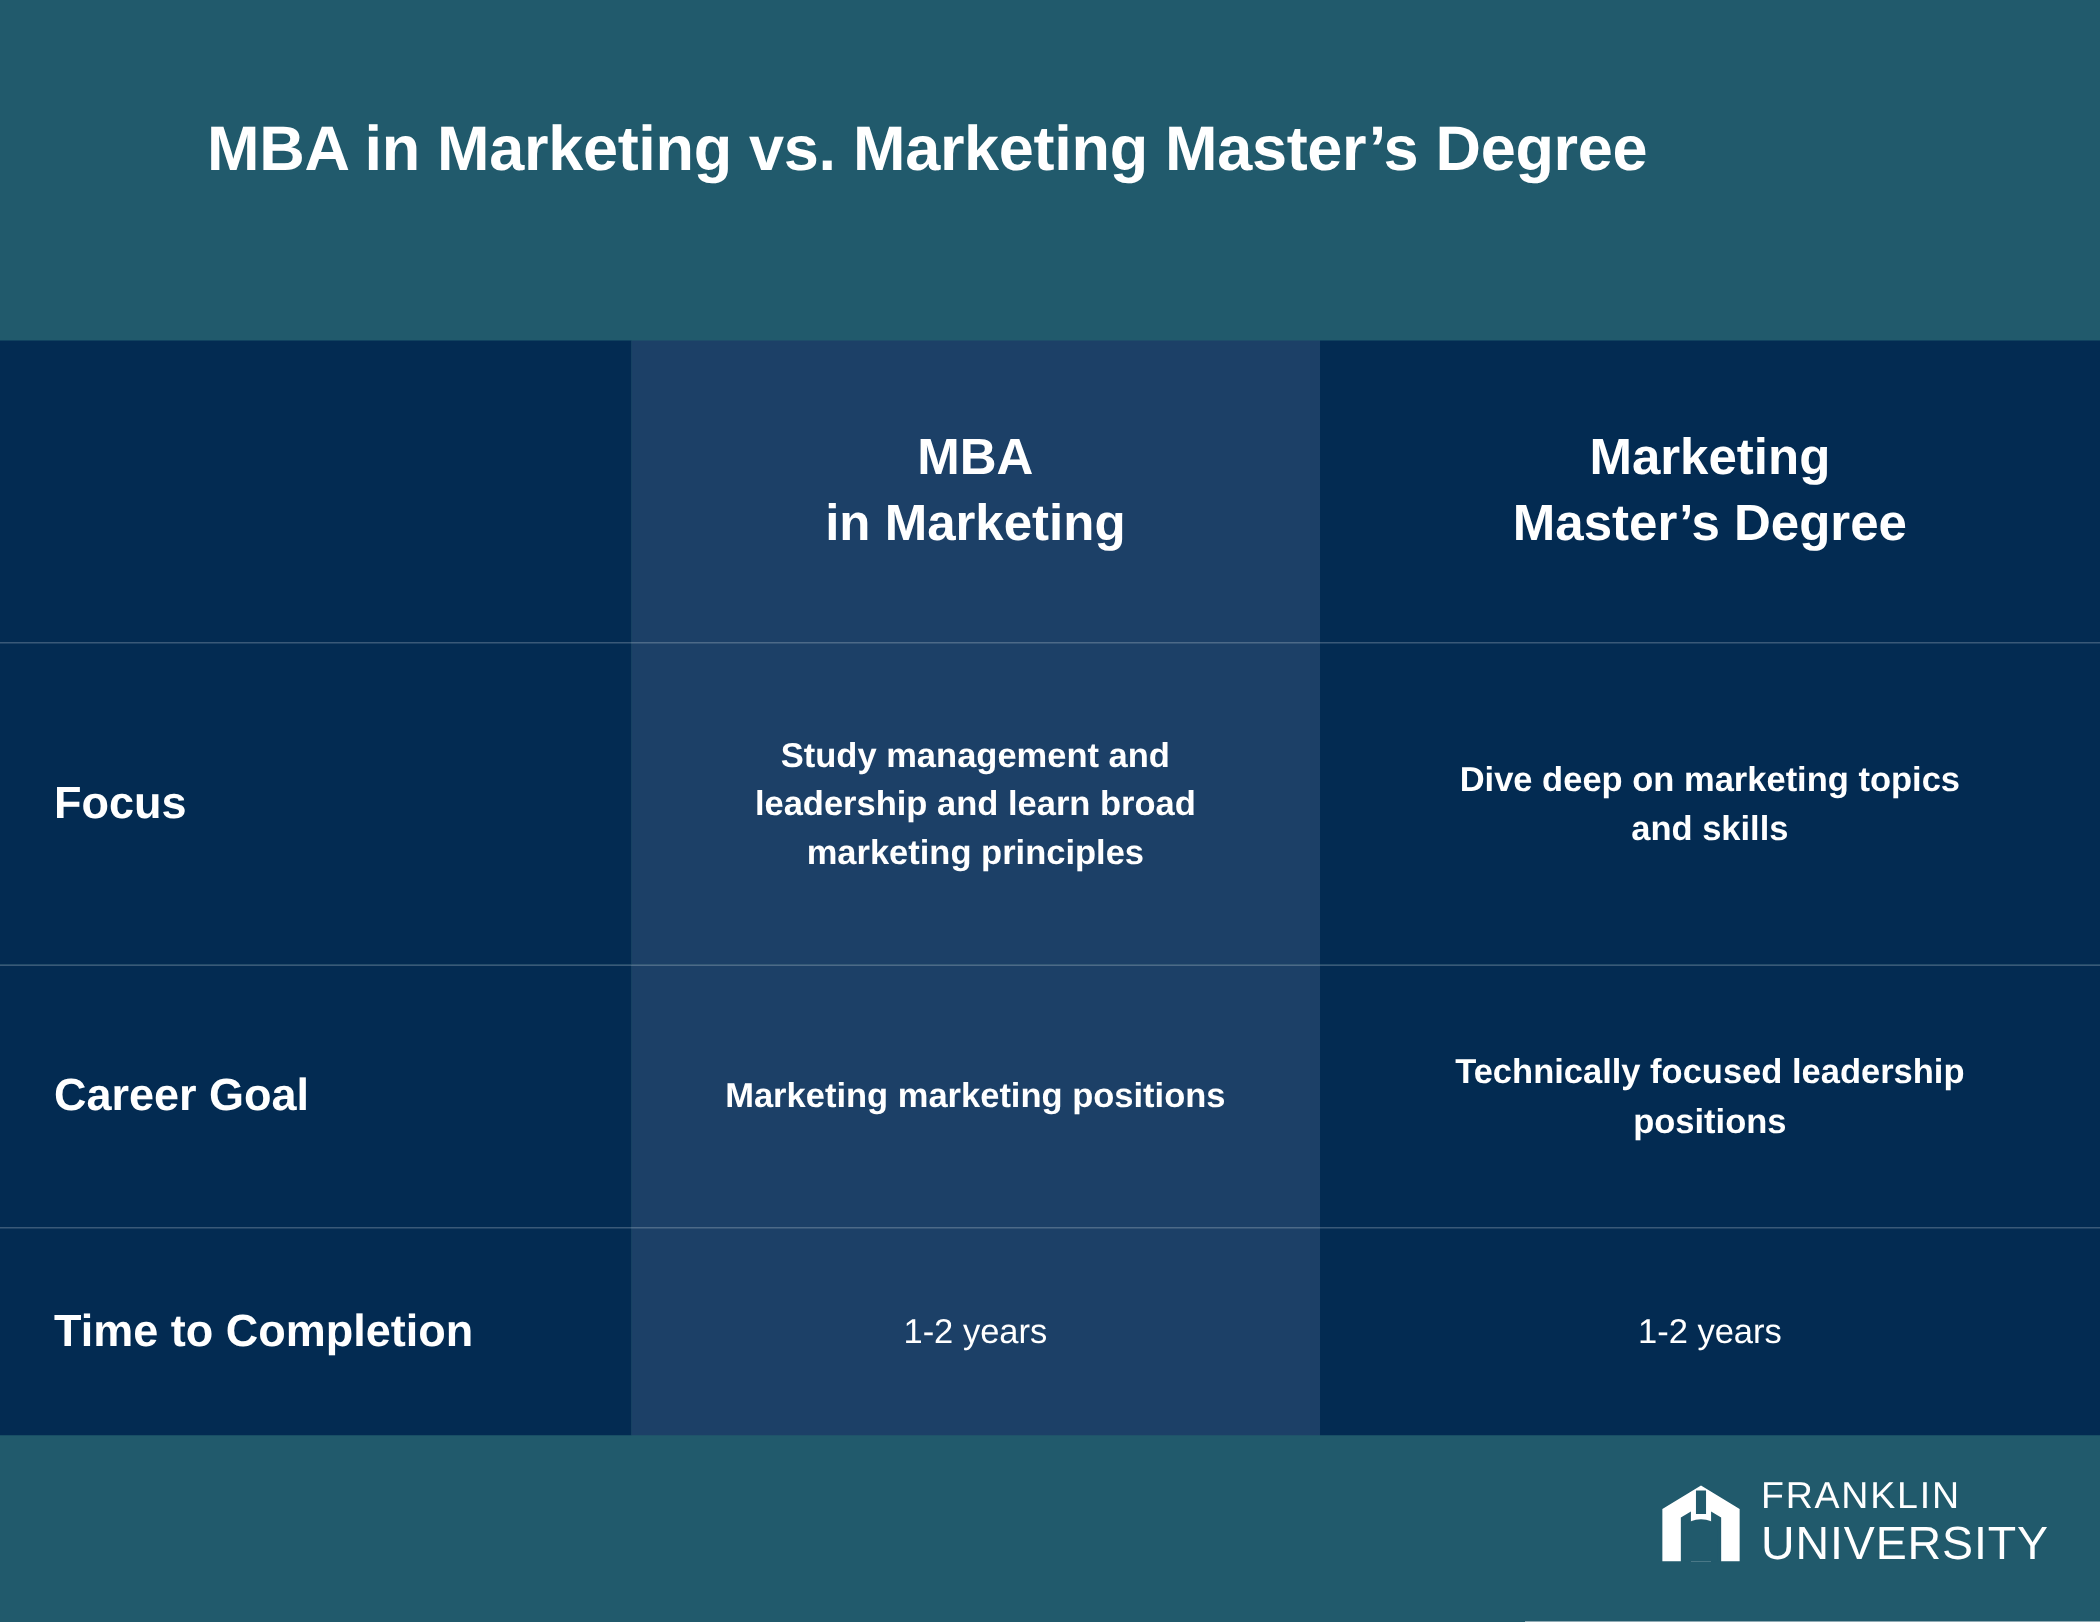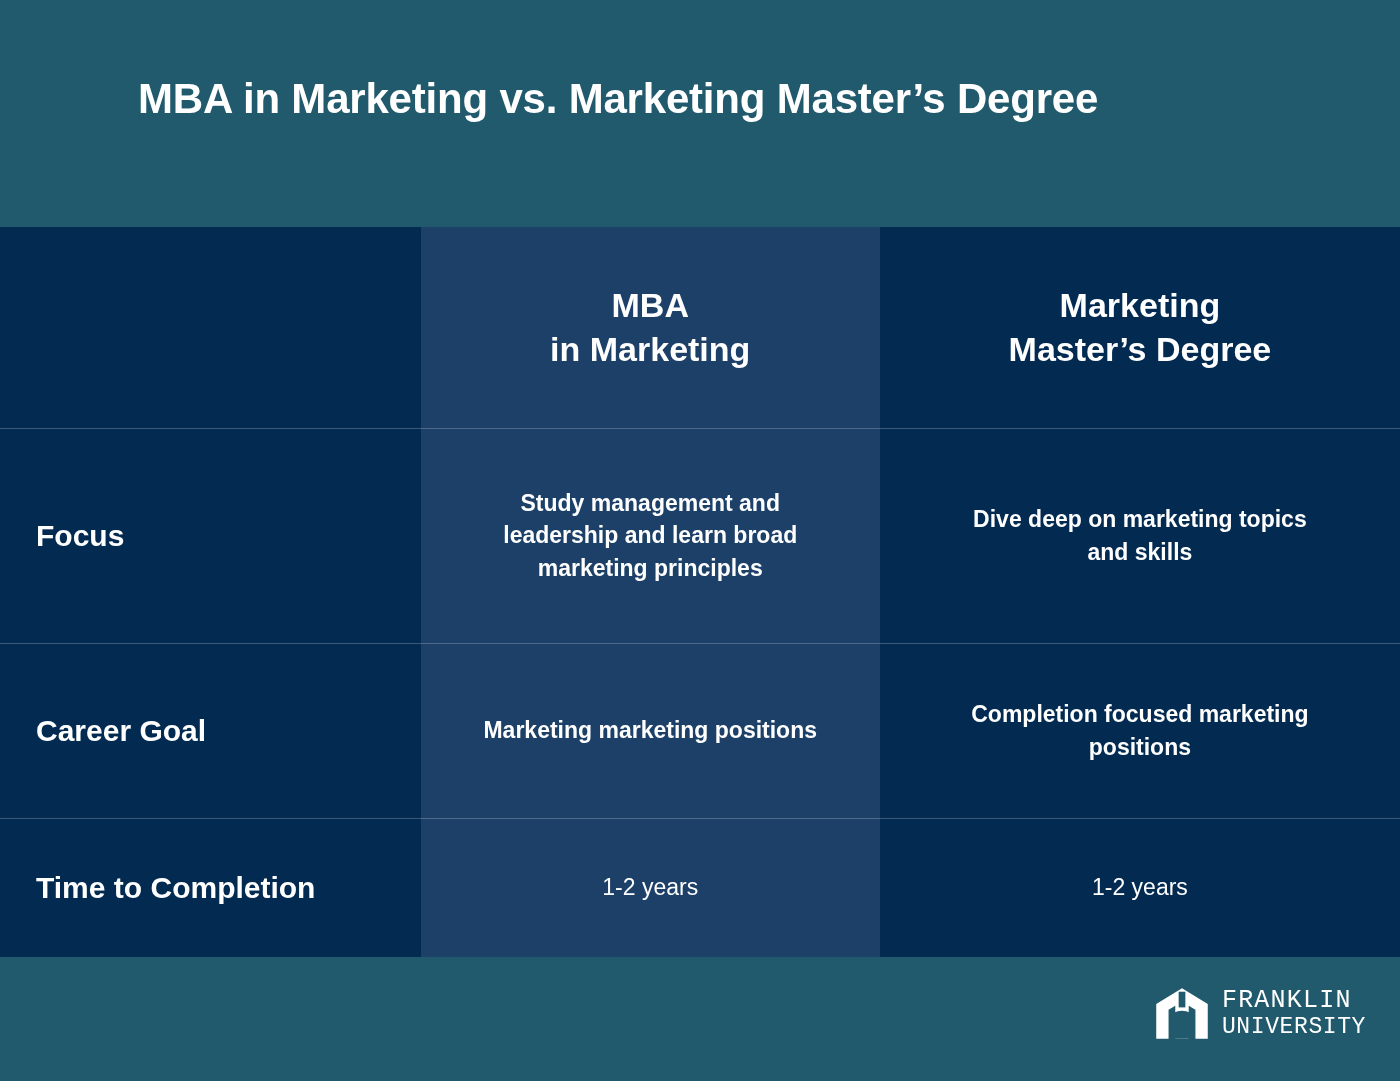--- a/index.html
+++ b/index.html
@@ -148,30 +148,30 @@
   }
   .logo-mark {
     width: 56px;
     height: 56px;
     display: block;
   }
   .logo-words {
     display: flex;
     flex-direction: column;
     justify-content: center;
-    font-family: Liberation Mono, monospace;
+    font-family: Liberation Sans, sans-serif;
     color: #ffffff;
     line-height: 1.0;
   }
   .logo-word-1 {
     font-size: 25px;
     letter-spacing: 1.2px;
   }
   .logo-word-2 {
-    font-size: 23px;
+    font-size: 31px;
     letter-spacing: 0.6px;
     margin-top: 3px;
   }
 </style>
 </head>
 <body>
 
 <div class="infographic">
 
   <div class="title-band">
@@ -211,21 +211,21 @@
     </div>
 
     <div class="row body-row-2">
       <div class="cell label-col">
         <span class="row-label">Career Goal</span>
       </div>
       <div class="cell mid-col">
         <span class="cell-text">Marketing marketing positions</span>
       </div>
       <div class="cell right-col">
-        <span class="cell-text">Completion focused marketing positions</span>
+        <span class="cell-text">Technically focused leadership positions</span>
       </div>
     </div>
 
     <div class="row body-row-3">
       <div class="cell label-col">
         <span class="row-label">Time to Completion</span>
       </div>
       <div class="cell mid-col">
         <span class="cell-text plain">1-2 years</span>
       </div>

